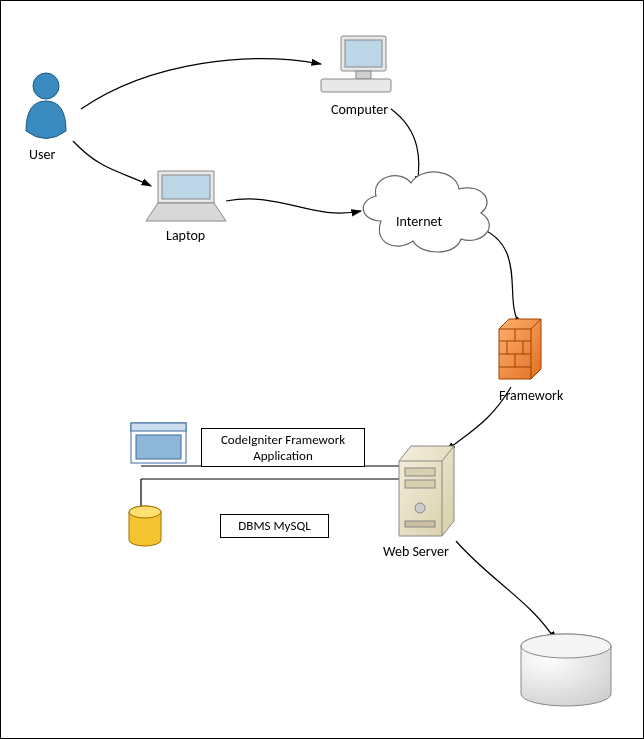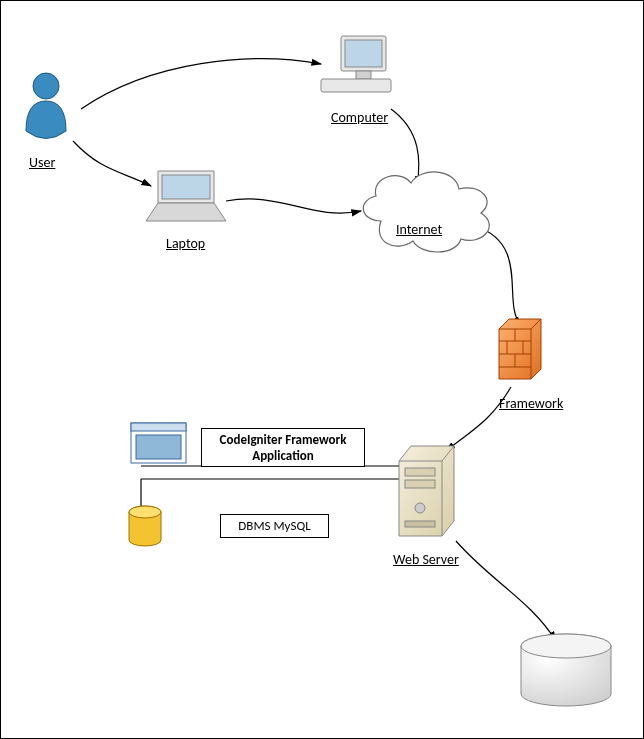--- a/index.html
+++ b/index.html
@@ -17,23 +17,22 @@
     width: 644px;
     height: 739px;
     border: 1px solid #000;
     box-sizing: border-box;
   }
   .node {
     position: absolute;
     text-align: center;
   }
   .label {
-    margin-top: 12px;
+    margin-top: 4px;
     white-space: nowrap;
-    text-decoration: underline;
   }
   .textbox {
     border: 1px solid #000;
     background: #fff;
     padding: 3px 6px;
     text-align: center;
     font-size: 13px;
     line-height: 1.2;
   }
   svg.overlay {
@@ -174,25 +173,25 @@
   </div>
 
   <div class="node" style="left:395px; top:208px;">
     <div class="label">Internet</div>
   </div>
 
   <div class="node" style="left:498px; top:382px;">
     <div class="label">Framework</div>
   </div>
 
-  <div class="node" style="left:392px; top:538px;text-align:center;">
+  <div class="node" style="left:382px; top:538px;text-align:center;">
     <div class="label">Web Server</div>
   </div>
 
-  <div class="node textbox" style="left:200px; top:427px; width:150px;font-weight:bold;">
+  <div class="node textbox" style="left:200px; top:427px; width:150px;">
     <span>CodeIgniter Framework Application</span>
   </div>
 
   <div class="node textbox" style="left:175px; top:513px; width:95px;margin-left:44px;">
     <span>DBMS MySQL</span>
   </div>
 
 
 </div>
 

